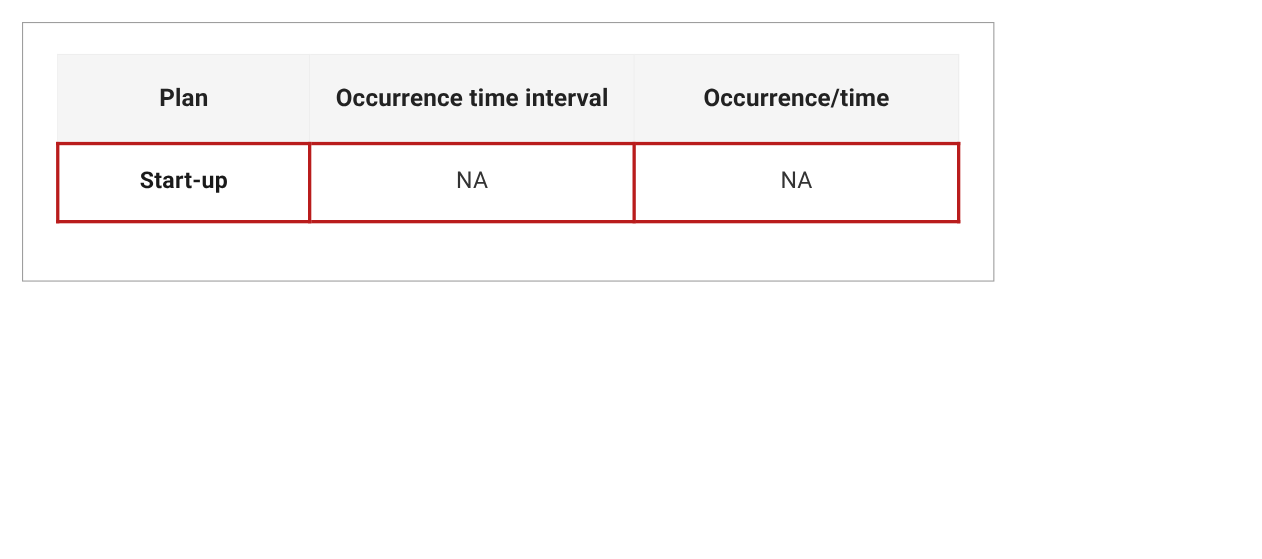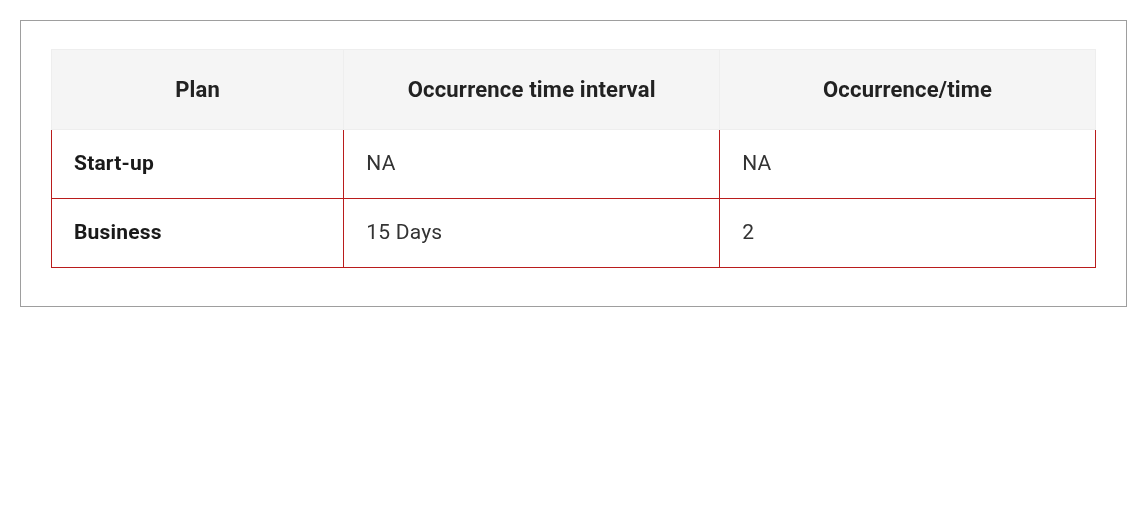--- a/index.html
+++ b/index.html
@@ -7,23 +7,23 @@
       padding: 0;
       box-sizing: border-box;
     }
     body {
       font-family: -apple-system, BlinkMacSystemFont, "Segoe UI", Roboto, "Helvetica Neue", Arial, sans-serif;
       background: #ffffff;
       padding: 20px;
       color: #2a2a2a;
     }
     .outer-frame {
-      width: 1107px;
+      width: 884px;
       border: 1px solid #9e9e9e;
-      padding: 28px 30px 38px 30px;
+      padding: 28px 30px 52px 30px;
       background: #ffffff;
     }
     table {
       width: 100%;
       border-collapse: collapse;
       table-layout: fixed;
     }
     col.c1 { width: 28%; }
     col.c2 { width: 36%; }
     col.c3 { width: 36%; }
@@ -36,24 +36,25 @@
       vertical-align: middle;
       padding: 22px 18px;
       border: 1px solid #eeeeee;
       line-height: 1.6;
       letter-spacing: 0.2px;
     }
     tbody td {
       font-size: 21px;
       color: #333333;
       padding: 16px 22px;
-      border: 1px solid #b91c1c;
+      border: 3px solid #b91c1c;
       vertical-align: middle;
       line-height: 1.7;
       letter-spacing: 0.2px;
+      text-align: center;
     }
     tbody td.plan-cell {
       font-weight: 700;
       color: #1a1a1a;
     }
   </style>
 </head>
 <body>
 
 <div class="outer-frame">
@@ -69,20 +70,15 @@
         <th>Occurrence time interval</th>
         <th>Occurrence/time</th>
       </tr>
     </thead>
     <tbody>
       <tr>
         <td class="plan-cell">Start-up</td>
         <td>NA</td>
         <td>NA</td>
       </tr>
-      <tr>
-        <td class="plan-cell">Business</td>
-        <td>15 Days</td>
-        <td>2</td>
-      </tr>
     </tbody>
   </table>
 </div>
 
 </body></html>

